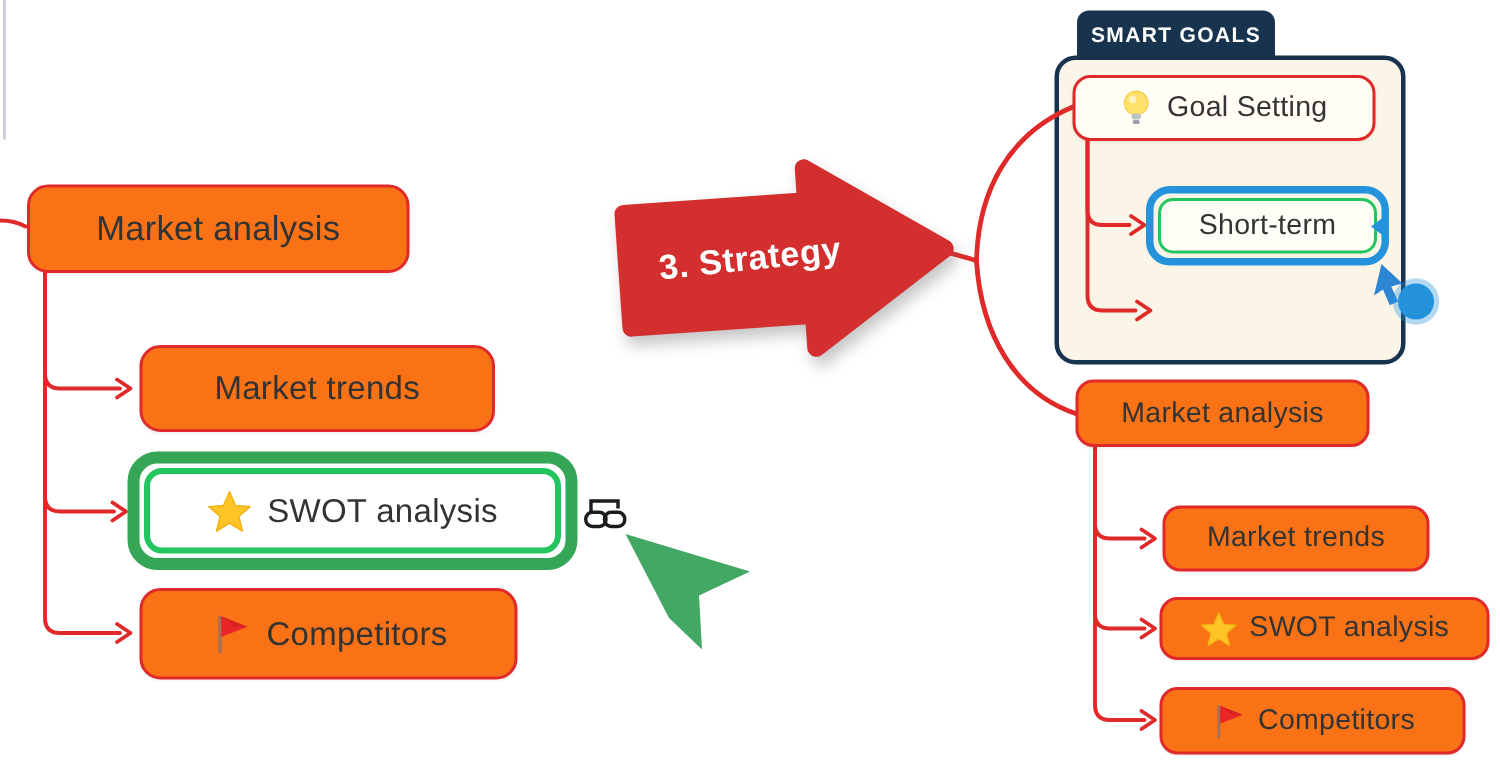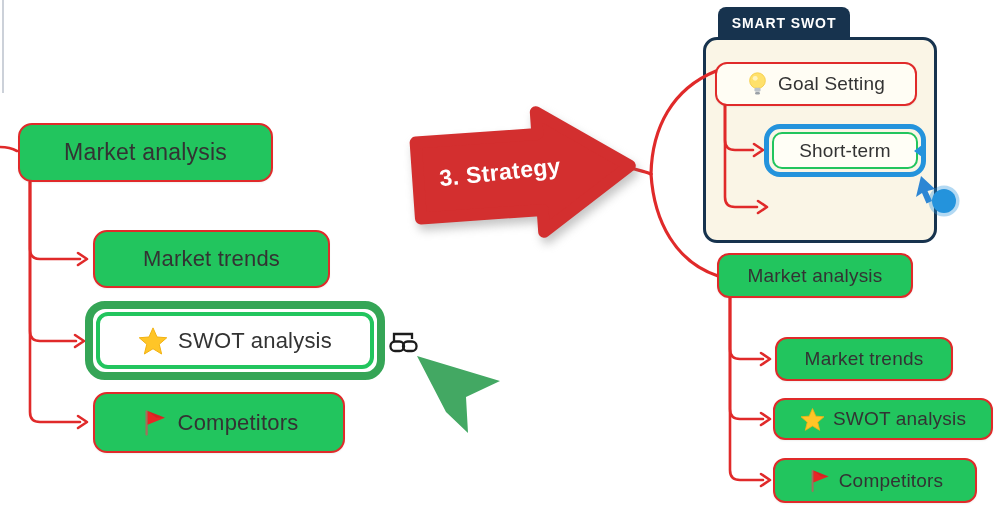--- a/index.html
+++ b/index.html
@@ -1,23 +1,23 @@
 <!DOCTYPE html>
 <html><head>
 <meta charset="utf-8">
 <style>
   html,body{margin:0;padding:0;background:#fff;}
   .canvas{position:relative;width:1000px;height:514px;background:#ffffff;overflow:hidden;
           font-family:"Liberation Sans",sans-serif;color:#333;}
   .abs{position:absolute;box-sizing:border-box;}
   svg.layer{position:absolute;left:0;top:0;pointer-events:none;}
   .node{position:absolute;box-sizing:border-box;display:flex;align-items:center;justify-content:center;
-        gap:10px;background:#22c55e;border:2.5px solid #E02A2A;border-radius:14px;color:#333;
+        gap:10px;background:#f97316;border:2.5px solid #E02A2A;border-radius:14px;color:#333;
         box-shadow:0 1px 2px rgba(0,0,0,.06);letter-spacing:.2px;}
-  .cream{background:#FFFDF4;margin-top:12px;}
+  .cream{background:#FFFDF4;}
   .f23{font-size:23px}.f22{font-size:22px}.f19{font-size:19px}
   .group-box{position:absolute;box-sizing:border-box;background:#FAF5E6;border:3px solid #17334E;border-radius:14px;}
   .group-tab{position:absolute;box-sizing:border-box;background:#17334E;color:#fff;border-radius:8px 8px 0 0;
              display:flex;align-items:center;justify-content:center;font-weight:bold;font-size:14px;letter-spacing:.9px;}
   .ring-green{position:absolute;box-sizing:border-box;border:8px solid #35A556;border-radius:20px;padding:3px;display:flex;}
   .ring-blue{position:absolute;box-sizing:border-box;border:5px solid #2493DC;border-radius:16px;padding:3px;display:flex;background:transparent;}
   .ring-inner{flex:1;display:flex;align-items:center;justify-content:center;gap:10px;background:#fff;
               border:4px solid #22c55e;border-radius:12px;color:#333;letter-spacing:.2px;}
   .arrow-label{position:absolute;display:flex;align-items:center;justify-content:center;
                color:#fff;font-weight:bold;font-size:23px;transform:rotate(-6deg);letter-spacing:.4px;}
@@ -63,21 +63,21 @@
       <path d="M651,174 C652,128 672,89 716,71"></path>
       <path d="M651,174 C654,222 676,262 718,276"></path>
     </g>
 
     <g style="filter:drop-shadow(3px 6px 5px rgba(110,110,110,.40));">
       <polygon points="418,134 540,134 540,112 630,172 540,232 540,210 418,210" transform="rotate(-4 540 172)" fill="#D32F2F" stroke="#D32F2F" stroke-width="12" stroke-linejoin="round"></polygon>
     </g>
   </svg>
 
   <div class="group-tab" style="left:718px;top:7px;width:132px;height:31px;">
-    <span>SMART SWOT</span>
+    <span>SMART GOALS</span>
   </div>
 
   <div class="arrow-label" style="left:424px;top:153px;width:152px;height:38px;">3. Strategy</div>
 
   <div class="node f23" style="left:18px;top:123px;width:255px;height:59px;">
     <span>Market analysis</span>
   </div>
 
   <div class="node f22" style="left:93px;top:230px;width:237px;height:58px;">
     <span>Market trends</span>

